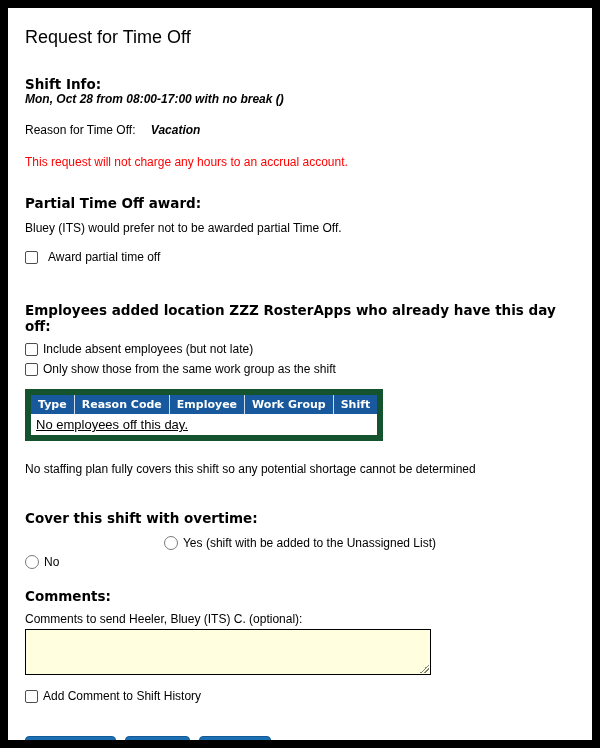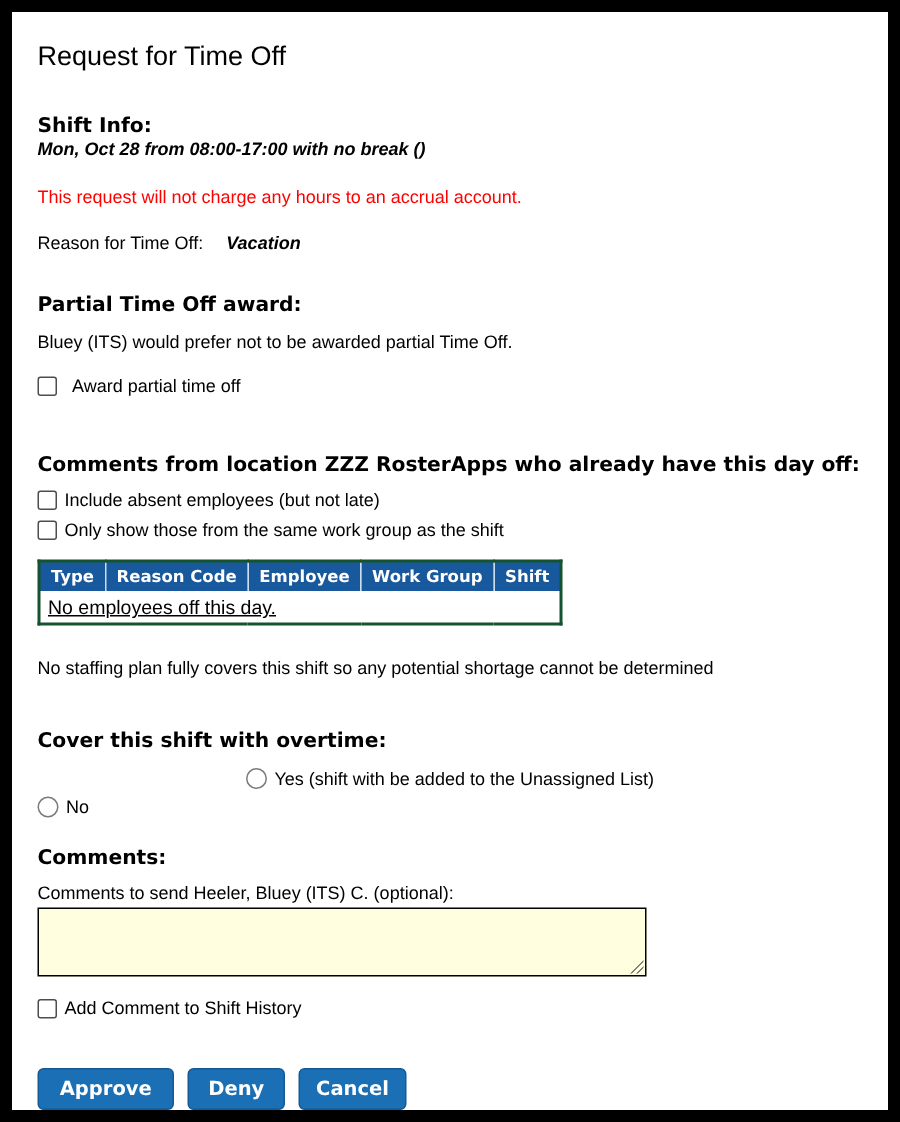--- a/index.html
+++ b/index.html
@@ -87,21 +87,21 @@
     border: 1px solid #7a7a7a;
     border-radius: 50%;
     background: #fff;
     margin-right: 5px;
     flex: 0 0 auto;
   }
 
   
   table.emp-table {
     border-collapse: collapse;
-    border: 2px solid #14532d;
+    border: 6px solid #14532d;
     font-size: 12px;
   }
   table.emp-table th {
     background: #17599c;
     color: #ffffff;
     font-family: "DejaVu Sans", sans-serif;
     font-weight: bold;
     font-size: 11px;
     padding: 3px 7px;
     border-right: 1px solid #cfdcea;
@@ -157,34 +157,34 @@
 </head>
 <body>
 
 <div class="page-frame">
   <div class="page-inner">
 
     <h1 class="page-title">Request for Time Off</h1>
 
     <h2 class="section-heading h-shift">Shift Info:</h2>
     <div class="body-text bold">Mon, Oct 28 from 08:00-17:00 with no break ()</div>
-    <div class="body-text red-notice p-accrual">This request will not charge any hours to an accrual account.</div>
     <div class="body-text p-reason">
       <span>Reason for Time Off:</span>
       <span class="bold" style="margin-left:12px;">Vacation</span>
     </div>
+    <div class="body-text red-notice p-accrual">This request will not charge any hours to an accrual account.</div>
 
     <h2 class="section-heading h-partial">Partial Time Off award:</h2>
     <div class="body-text p-prefer">Bluey (ITS) would prefer not to be awarded partial Time Off.</div>
     <label class="check-row row-award">
       <input type="checkbox" style="">
       <span>Award partial time off</span>
     </label>
 
-    <h2 class="section-heading h-employees">Comments from location ZZZ RosterApps who already have this day off:</h2>
+    <h2 class="section-heading h-employees">Employees added location ZZZ RosterApps who already have this day off:</h2>
     <label class="check-row row-absent">
       <input type="checkbox" style="">
       <span>Include absent employees (but not late)</span>
     </label>
     <label class="check-row row-group">
       <input type="checkbox" style="">
       <span>Only show those from the same work group as the shift</span>
     </label>
 
     <table class="emp-table">

